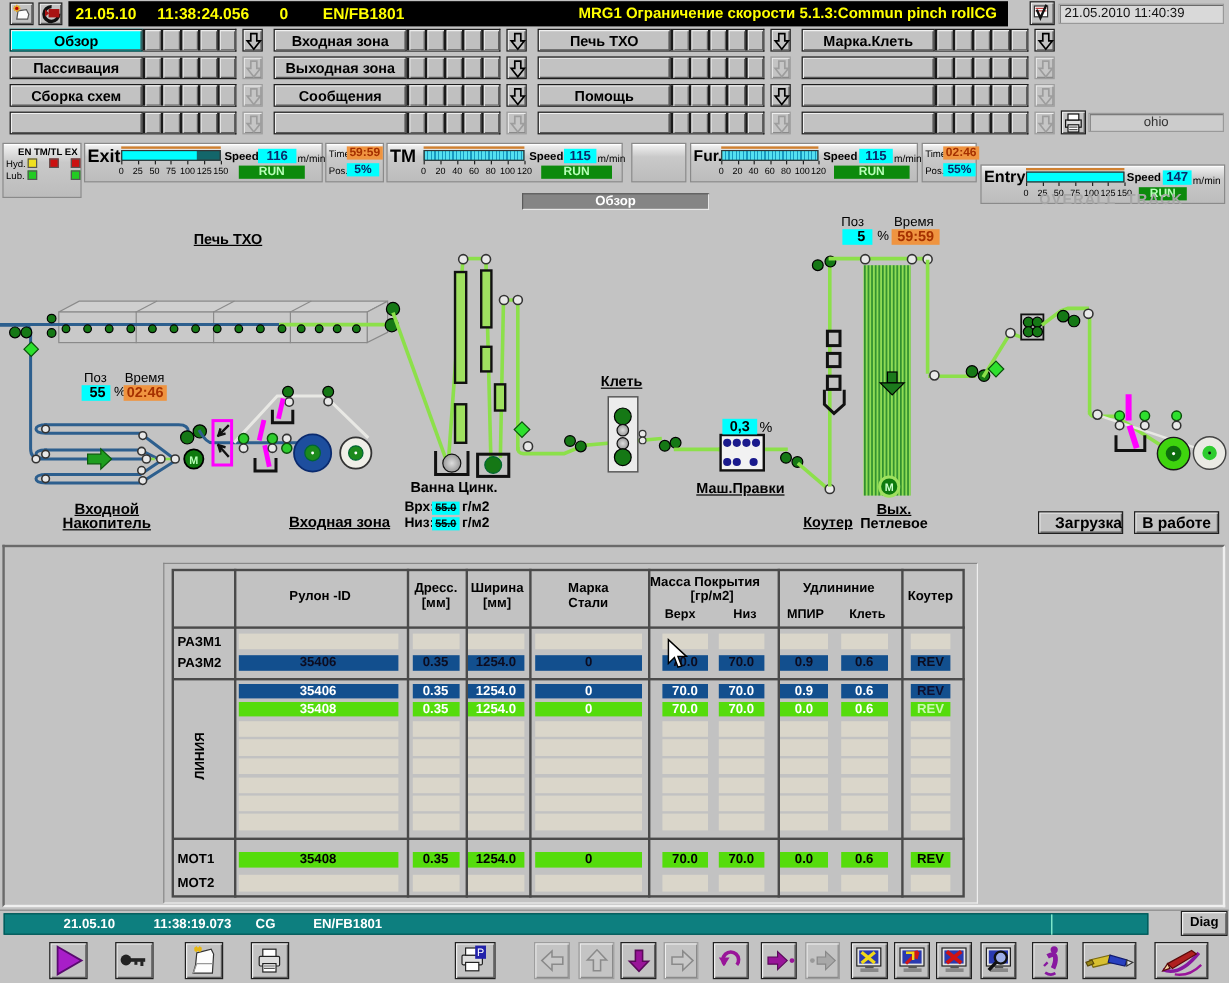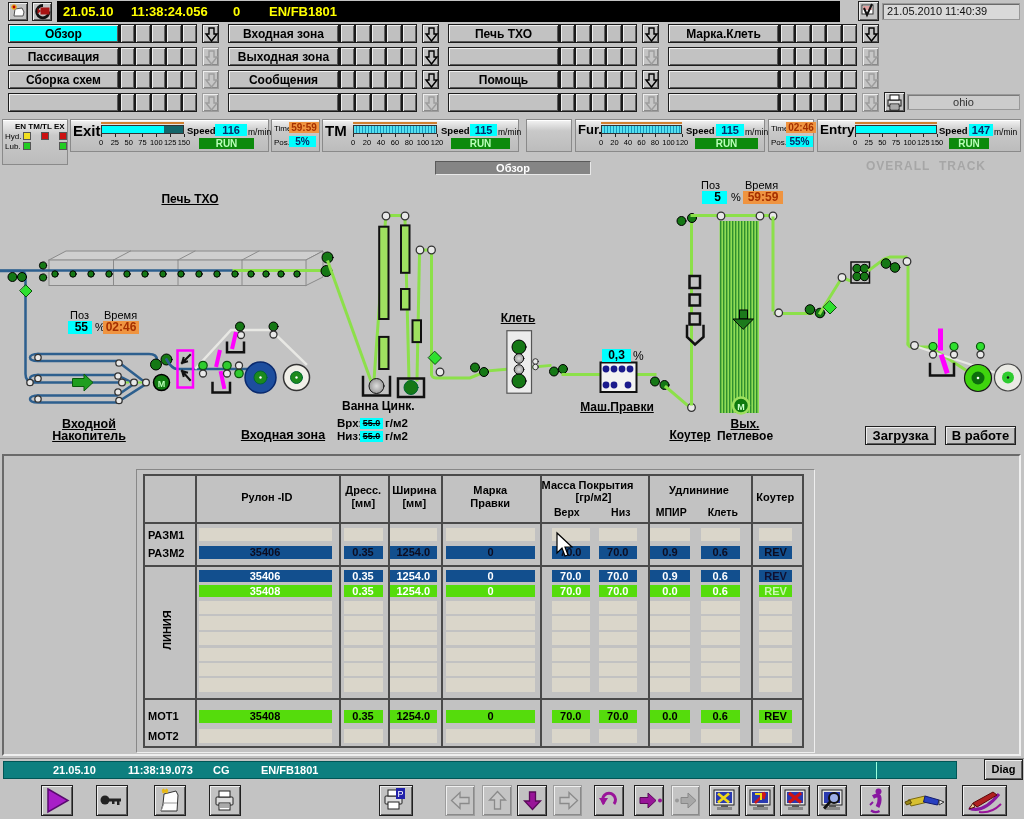--- a/index.html
+++ b/index.html
@@ -21,20 +21,21 @@
 <div class="a bv" style="left:32px;top:2px;width:20px;height:19px;"><svg width="18" height="17">
       <path d="M10 2.5 A6.2 6.2 0 1 0 16 8.5" fill="none" stroke="#111" stroke-width="2.8"></path>
       <rect x="7.5" y="4.5" width="9" height="7" fill="#a81414"></rect>
       <path d="M8 8 L4.5 5 V11 Z" fill="#a81414"></path>
     </svg></div>
 <div class="a" style="left:57px;top:1px;width:783px;height:21px;background:#000;color:#ffff00;font-weight:bold;font-size:13px;line-height:21px;white-space:nowrap;">
 <span style="position:absolute;left:6px;">21.05.10</span>
 <span style="position:absolute;left:74px;">11:38:24.056</span>
 <span style="position:absolute;left:176px;">0</span>
 <span style="position:absolute;left:212px;">EN/FB1801</span>
+<span style="position:absolute;left:425px;font-size:12.5px;">MRG1 Ограничение скорости 5.1.3:Commun pinch rollCG</span>
 </div>
 <div class="a bv" style="left:858px;top:1px;width:21px;height:20px;"><svg width="19" height="18">
       <rect x="3" y="3" width="11" height="9" fill="#fff" stroke="#333"></rect>
       <path d="M4 5 h9 M4 7 h9" stroke="#c04040" stroke-width="1"></path>
       <path d="M5 6 L8 13 L13 2" stroke="#111" stroke-width="2" fill="none"></path>
     </svg></div>
 <div class="a" style="left:882px;top:3px;width:138px;height:17px;background:#d9d9d9;border:1px solid #999;box-shadow:inset 1px 1px 0 #6a6a6a;font-size:11px;color:#111;line-height:15px;padding-left:4px;">21.05.2010 11:40:39</div>
 <div class="a navlab" style="left:8px;top:24px;width:111px;height:19px;background:#00ffff;border:1px solid #1c1c1c;box-shadow:inset 1px 1px 0 #f0f0f0, inset -1px -1px 0 #585858;line-height:18px;">Обзор</div>
 <div class="a" style="left:119px;top:24px;width:78px;height:19px;border:1px solid #1c1c1c;border-left:none;display:flex;">
     <div style="flex:1;border-left:2px solid #1a1a1a;box-shadow:inset 1px 1px 0 #eee, inset -1px -1px 0 #606060;background:#c0c0c0;"></div>
@@ -329,21 +330,21 @@
     <div style="position:absolute;left:79px;top:17.5px;width:18px;margin-left:-9px;text-align:center;font-size:7.5px;white-space:nowrap;">80</div>
     <div style="position:absolute;left:92.5px;top:14px;width:1px;height:3px;background:#222;"></div>
     <div style="position:absolute;left:92.5px;top:17.5px;width:18px;margin-left:-9px;text-align:center;font-size:7.5px;white-space:nowrap;">100</div>
     <div style="position:absolute;left:106px;top:14px;width:1px;height:3px;background:#222;"></div>
     <div style="position:absolute;left:106px;top:17.5px;width:18px;margin-left:-9px;text-align:center;font-size:7.5px;white-space:nowrap;">120</div>
     <div style="position:absolute;left:110px;top:5px;font-weight:bold;font-size:9.5px;">Speed</div>
     <div class="cyanbox" style="position:absolute;left:140px;top:4px;width:28px;height:12px;font-size:11px;line-height:12px;">115</div>
     <div style="position:absolute;left:169px;top:6.5px;font-size:8.5px;">m/min</div>
     <div class="runbox" style="position:absolute;left:119px;top:18px;width:63px;height:11px;line-height:11px;">RUN</div>
   </div>
-<div class="a panel" style="left:817px;top:119px;width:204px;height:33px;">
+<div class="a panel" style="left:817px;top:137px;width:204px;height:33px;">
     <div style="position:absolute;left:2px;top:2px;font-weight:bold;font-size:13.5px;">Entry</div>
     <div style="position:absolute;left:37px;top:2px;width:82px;height:2px;background:#d08030;"></div>
     <div style="position:absolute;left:37px;top:5px;width:82px;height:9px;border:1px solid #333;background:#13666a;">
       <div style="position:absolute;left:0;top:0;height:7px;width:80px;background:#00ffff;"></div>
     </div>
     <div style="position:absolute;left:37px;top:14px;width:1px;height:3px;background:#222;"></div>
     <div style="position:absolute;left:37px;top:17.5px;width:18px;margin-left:-9px;text-align:center;font-size:7.5px;white-space:nowrap;">0</div>
     <div style="position:absolute;left:50.67px;top:14px;width:1px;height:3px;background:#222;"></div>
     <div style="position:absolute;left:50.67px;top:17.5px;width:18px;margin-left:-9px;text-align:center;font-size:7.5px;white-space:nowrap;">25</div>
     <div style="position:absolute;left:64.34px;top:14px;width:1px;height:3px;background:#222;"></div>
@@ -657,21 +658,21 @@
 <div class="a" style="left:633px;top:349px;font-size:12px;">%</div>
 <div class="a" style="left:580px;top:400px;width:74px;font-size:12px;font-weight:bold;text-decoration:underline;text-align:center;">Маш.Правки</div>
 <div class="a" style="left:665px;top:428px;width:50px;font-size:12px;font-weight:bold;text-decoration:underline;text-align:center;">Коутер</div>
 <div class="a" style="left:715px;top:417px;width:60px;font-size:12px;font-weight:bold;text-align:center;text-decoration:underline;">Вых.</div>
 <div class="a" style="left:715px;top:429px;width:60px;font-size:12px;font-weight:bold;text-align:center;">Петлевое</div>
 <div class="a" style="left:701px;top:179px;font-size:11px;">Поз</div>
 <div class="a cyanbox" style="left:702px;top:190.5px;width:25px;height:13px;font-size:12px;line-height:13px;color:#000;text-align:right;padding-right:6px;">5</div>
 <div class="a" style="left:731px;top:191px;font-size:11px;">%</div>
 <div class="a" style="left:745px;top:179px;font-size:11px;">Время</div>
 <div class="a orangebox" style="left:743px;top:190.5px;width:40px;height:13px;font-size:12px;line-height:13px;">59:59</div>
-<div class="a bv" style="left:865px;top:426px;width:71px;height:19px;font-size:13px;font-weight:bold;text-align:center;line-height:18px;">Загрузка</div>
+<div class="a bv" style="left:865px;top:426px;width:71px;height:19px;font-size:13px;font-weight:bold;text-align:right;line-height:18px;">Загрузка</div>
 <div class="a bv" style="left:945px;top:426px;width:71px;height:19px;font-size:13px;font-weight:bold;text-align:center;line-height:18px;">В работе</div>
 
 <div class="a" style="left:2px;top:454px;width:1019px;height:302px;background:#c3c3c3;border-top:2px solid #6a6a6a;border-left:2px solid #6a6a6a;border-right:2px solid #efefef;border-bottom:2px solid #efefef;"></div>
 <div class="a" style="left:136px;top:469px;width:679px;height:284px;border:1.5px solid #888;border-bottom-color:#eee;border-right-color:#eee;background:#c3c3c3;"></div>
 <div class="a" style="left:143px;top:474px;width:660.5px;height:274px;border:2px solid #4a4a4a;background:#c2c2c2;"></div>
 <div class="a" style="left:194.5px;top:474px;width:2px;height:274px;background:#4a4a4a;"></div>
 <div class="a" style="left:339px;top:474px;width:2px;height:274px;background:#4a4a4a;"></div>
 <div class="a" style="left:387.5px;top:474px;width:2px;height:274px;background:#4a4a4a;"></div>
 <div class="a" style="left:441px;top:474px;width:2px;height:274px;background:#4a4a4a;"></div>
 <div class="a" style="left:539.5px;top:474px;width:2px;height:274px;background:#4a4a4a;"></div>
@@ -679,21 +680,21 @@
 <div class="a" style="left:750.5px;top:474px;width:2px;height:274px;background:#4a4a4a;"></div>
 <div class="a" style="left:143.5px;top:521.5px;width:660px;height:2px;background:#4a4a4a;"></div>
 <div class="a" style="left:143.5px;top:564.5px;width:660px;height:2px;background:#4a4a4a;"></div>
 <div class="a" style="left:143.5px;top:698px;width:660px;height:2px;background:#4a4a4a;"></div>
 <div class="a" style="left:194.5px;top:491px;width:144.5px;text-align:center;font-size:11px;font-weight:bold;color:#000;">Рулон -ID</div>
 <div class="a" style="left:339px;top:484px;width:48.5px;text-align:center;font-size:11px;font-weight:bold;color:#000;">Дресс.</div>
 <div class="a" style="left:339px;top:497px;width:48.5px;text-align:center;font-size:11px;font-weight:bold;color:#000;">[мм]</div>
 <div class="a" style="left:387.5px;top:484px;width:53.5px;text-align:center;font-size:11px;font-weight:bold;color:#000;">Ширина</div>
 <div class="a" style="left:387.5px;top:497px;width:53.5px;text-align:center;font-size:11px;font-weight:bold;color:#000;">[мм]</div>
 <div class="a" style="left:441px;top:484px;width:98.5px;text-align:center;font-size:11px;font-weight:bold;color:#000;">Марка</div>
-<div class="a" style="left:441px;top:497px;width:98.5px;text-align:center;font-size:11px;font-weight:bold;color:#000;">Правки</div>
+<div class="a" style="left:441px;top:497px;width:98.5px;text-align:center;font-size:11px;font-weight:bold;color:#000;">Стали</div>
 <div class="a" style="left:539.5px;top:479px;width:96px;text-align:center;font-size:11px;font-weight:bold;color:#000;">Масса Покрытия</div>
 <div class="a" style="left:539.5px;top:491px;width:108px;text-align:center;font-size:11px;font-weight:bold;color:#000;">[гр/м2]</div>
 <div class="a" style="left:539.5px;top:506px;width:54.5px;text-align:center;font-size:10.5px;font-weight:bold;color:#000;">Верх</div>
 <div class="a" style="left:594px;top:506px;width:53.5px;text-align:center;font-size:10.5px;font-weight:bold;color:#000;">Низ</div>
 <div class="a" style="left:647.5px;top:484px;width:103px;text-align:center;font-size:11px;font-weight:bold;color:#000;">Удлининие</div>
 <div class="a" style="left:647.5px;top:506px;width:47.5px;text-align:center;font-size:10.5px;font-weight:bold;color:#000;">МПИР</div>
 <div class="a" style="left:695px;top:506px;width:55.5px;text-align:center;font-size:10.5px;font-weight:bold;color:#000;">Клеть</div>
 <div class="a" style="left:750.5px;top:491px;width:49.5px;text-align:center;font-size:11px;font-weight:bold;color:#000;">Коутер</div>
 <div class="a" style="left:148px;top:529px;width:45px;font-size:11px;font-weight:bold;color:#000;">РАЗМ1</div>
 <div class="a" style="left:148px;top:546.5px;width:45px;font-size:11px;font-weight:bold;color:#000;">РАЗМ2</div>

